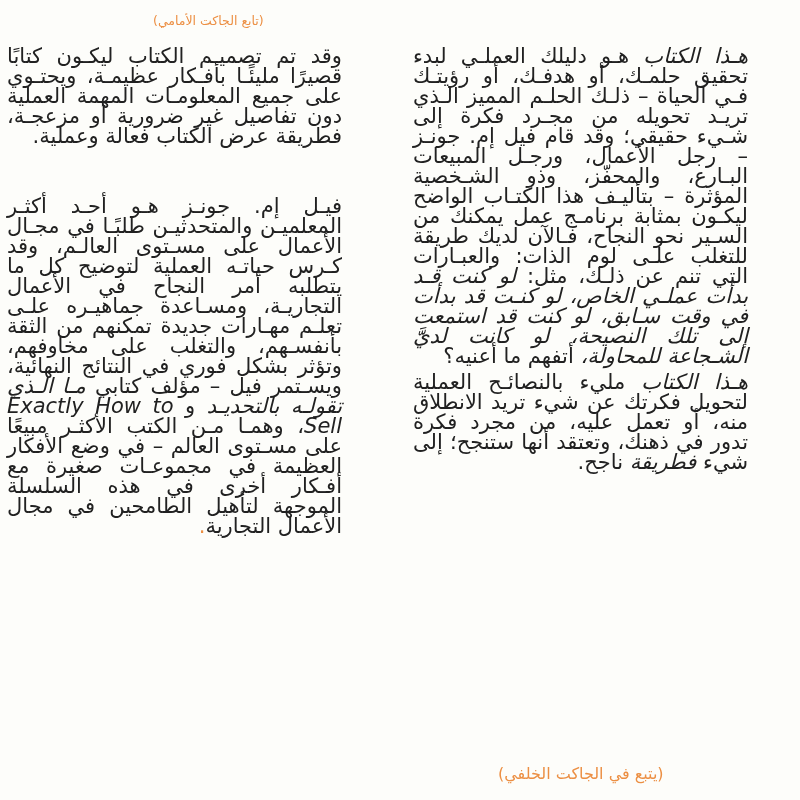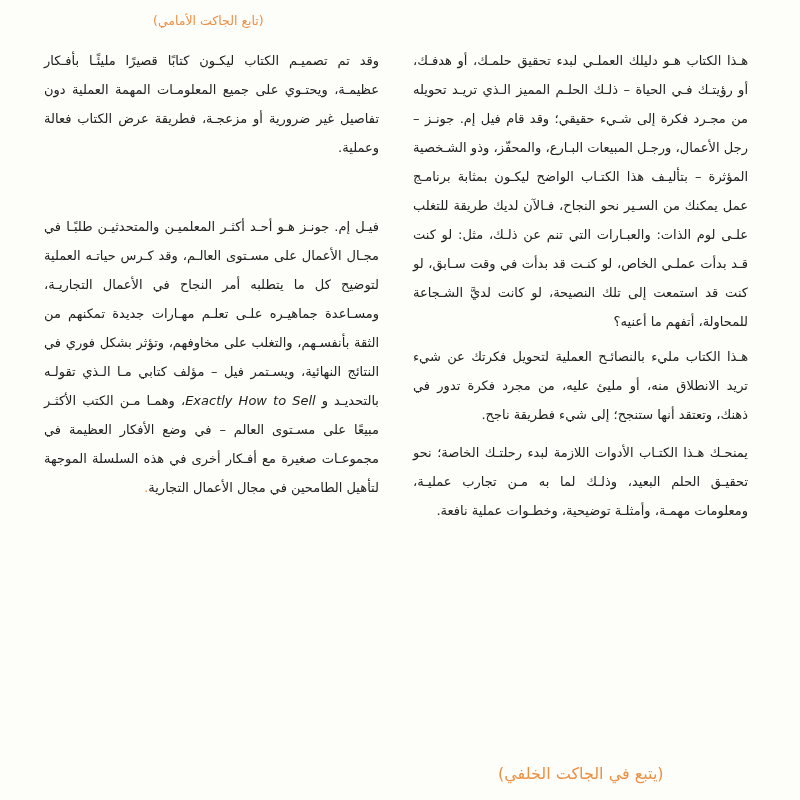--- a/index.html
+++ b/index.html
@@ -35,47 +35,47 @@
     white-space:nowrap;
   }
   .columns{
     position:absolute;
     top:46px;right:52px;
     display:flex;
     gap:34px;
   }
   .col{
     width:335px;
-    font-size:13px;
-    line-height:29px;
+    font-size:21px;
+    line-height:20px;
     text-align:justify;
+    margin-left:37px;
   }
   .col p{margin:0;}
   .col-right p.p-1{margin-bottom:6px;}
   .col-right p.p-2{margin-bottom:9px;}
   .col-left  p.p-1{margin-bottom:50px;}
   .seg-normal{font-style:normal;font-weight:normal;}
-  .seg-italic{}
+  .seg-italic{font-style:italic;}
   .seg-bold{font-weight:normal;}
   .seg-latin_italic{font-style:italic;}
   .seg-orange{color:var(--accent);}
 </style>
 </head>
 <body>
 
 <div class="page">
 
   <div class="header-note">(تابع الجاكت الأمامي)</div>
 
   <div class="columns">
 
     <div class="col col-right">
       <p class="p-1"><span class="seg seg-italic">هـذا الكتاب</span><span class="seg seg-normal"> هـو دليلك العملـي لبدء تحقيق حلمـك، أو هدفـك، أو رؤيتـك فـي الحياة – ذلـك الحلـم المميز الـذي تريـد تحويله من مجـرد فكرة إلى شـيء حقيقي؛ وقد قام فيل إم. جونـز – رجل الأعمال، ورجـل المبيعات البـارع، والمحفّز، وذو الشـخصية المؤثرة – بتأليـف هذا الكتـاب الواضح ليكـون بمثابة برنامـج عمل يمكنك من السـير نحو النجاح، فـالآن لديك طريقة للتغلب علـى لوم الذات: والعبـارات التي تنم عن ذلـك، مثل: </span><span class="seg seg-italic">لو كنت قـد بدأت عملـي الخاص، لو كنـت قد بدأت في وقت سـابق، لو كنت قد استمعت إلى تلك النصيحة، لو كانت لديَّ الشـجاعة للمحاولة،</span><span class="seg seg-normal"> أتفهم ما أعنيه؟</span></p>
-      <p class="p-2"><span class="seg seg-italic">هـذا الكتاب</span><span class="seg seg-normal"> مليء بالنصائـح العملية لتحويل فكرتك عن شيء تريد الانطلاق منه، أو مليئ عليه، من مجرد فكرة تدور في ذهنك، وتعتقد أنها ستنجح؛ إلى شيء </span><span class="seg seg-italic">فطريقة</span><span class="seg seg-normal"> ناجح.</span></p>
-      <p class="p-3"><span class="seg seg-normal">يمنحـك هـذا الكتـاب الأدوات اللازمة لبدء رحلتـك الخاصة؛ نحو تحقيـق الحلم البعيد، وذلـك لما به مـن تجارب عمليـة، ومعلومات مهمـة، وأمثلـة توضيحية، وخطـوات عملية نافعة.</span></p>
+      <p class="p-2"><span class="seg seg-italic">هـذا الكتاب</span><span class="seg seg-normal"> مليء بالنصائـح العملية لتحويل فكرتك عن شيء تريد الانطلاق منه، أو تعمل عليه، من مجرد فكرة تدور في ذهنك، وتعتقد أنها ستنجح؛ إلى شيء </span><span class="seg seg-italic">فطريقة</span><span class="seg seg-normal"> ناجح.</span></p>
     </div>
 
     <div class="col col-left">
       <p class="p-1"><span class="seg seg-normal">وقد تم تصميـم الكتاب ليكـون كتابًا قصيرًا مليئًـا بأفـكار عظيمـة، ويحتـوي على جميع المعلومـات المهمة العملية دون تفاصيل غير ضرورية أو مزعجـة، فطريقة عرض الكتاب فعالة وعملية.</span></p>
       <p class="p-2"><span class="seg seg-bold">فيـل إم. جونـز</span><span class="seg seg-normal"> هـو أحـد أكثـر المعلميـن والمتحدثيـن طلبًـا في مجـال الأعمال على مسـتوى العالـم، وقد كـرس حياتـه العملية لتوضيح كل ما يتطلبه أمر النجاح في الأعمال التجاريـة، ومسـاعدة جماهيـره علـى تعلـم مهـارات جديدة تمكنهم من الثقة بأنفسـهم، والتغلب على مخاوفهم، وتؤثر بشكل فوري في النتائج النهائية، ويسـتمر فيل – مؤلف كتابي </span><span class="seg seg-italic">مـا الـذي تقولـه بالتحديـد</span><span class="seg seg-normal"> و </span><span class="seg seg-latin_italic">Exactly How to Sell</span><span class="seg seg-normal">، وهمـا مـن الكتب الأكثـر مبيعًا على مسـتوى العالم – في وضع الأفكار </span><span class="seg seg-bold">العظيمة</span><span class="seg seg-normal"> في مجموعـات صغيرة مع أفـكار أخرى في هذه السلسلة الموجهة لتأهيل الطامحين في مجال الأعمال التجارية</span><span class="seg seg-orange">.</span></p>
     </div>
 
   </div>
 
   <div class="footer-note">(يتبع في الجاكت الخلفي)</div>

